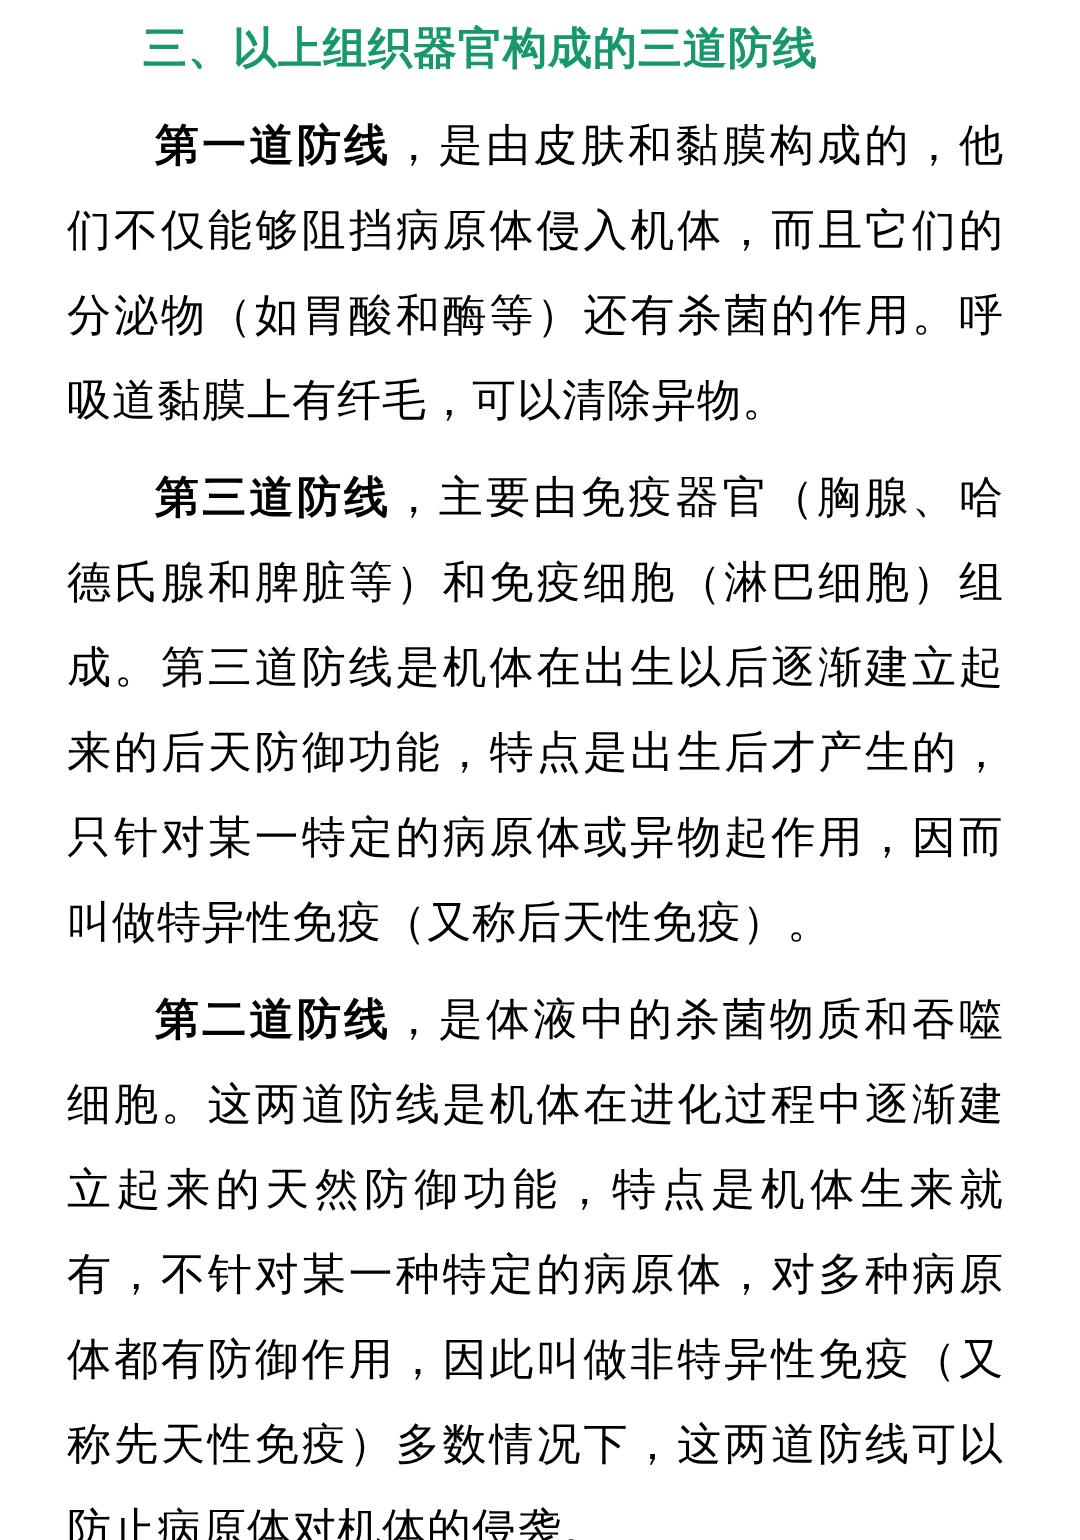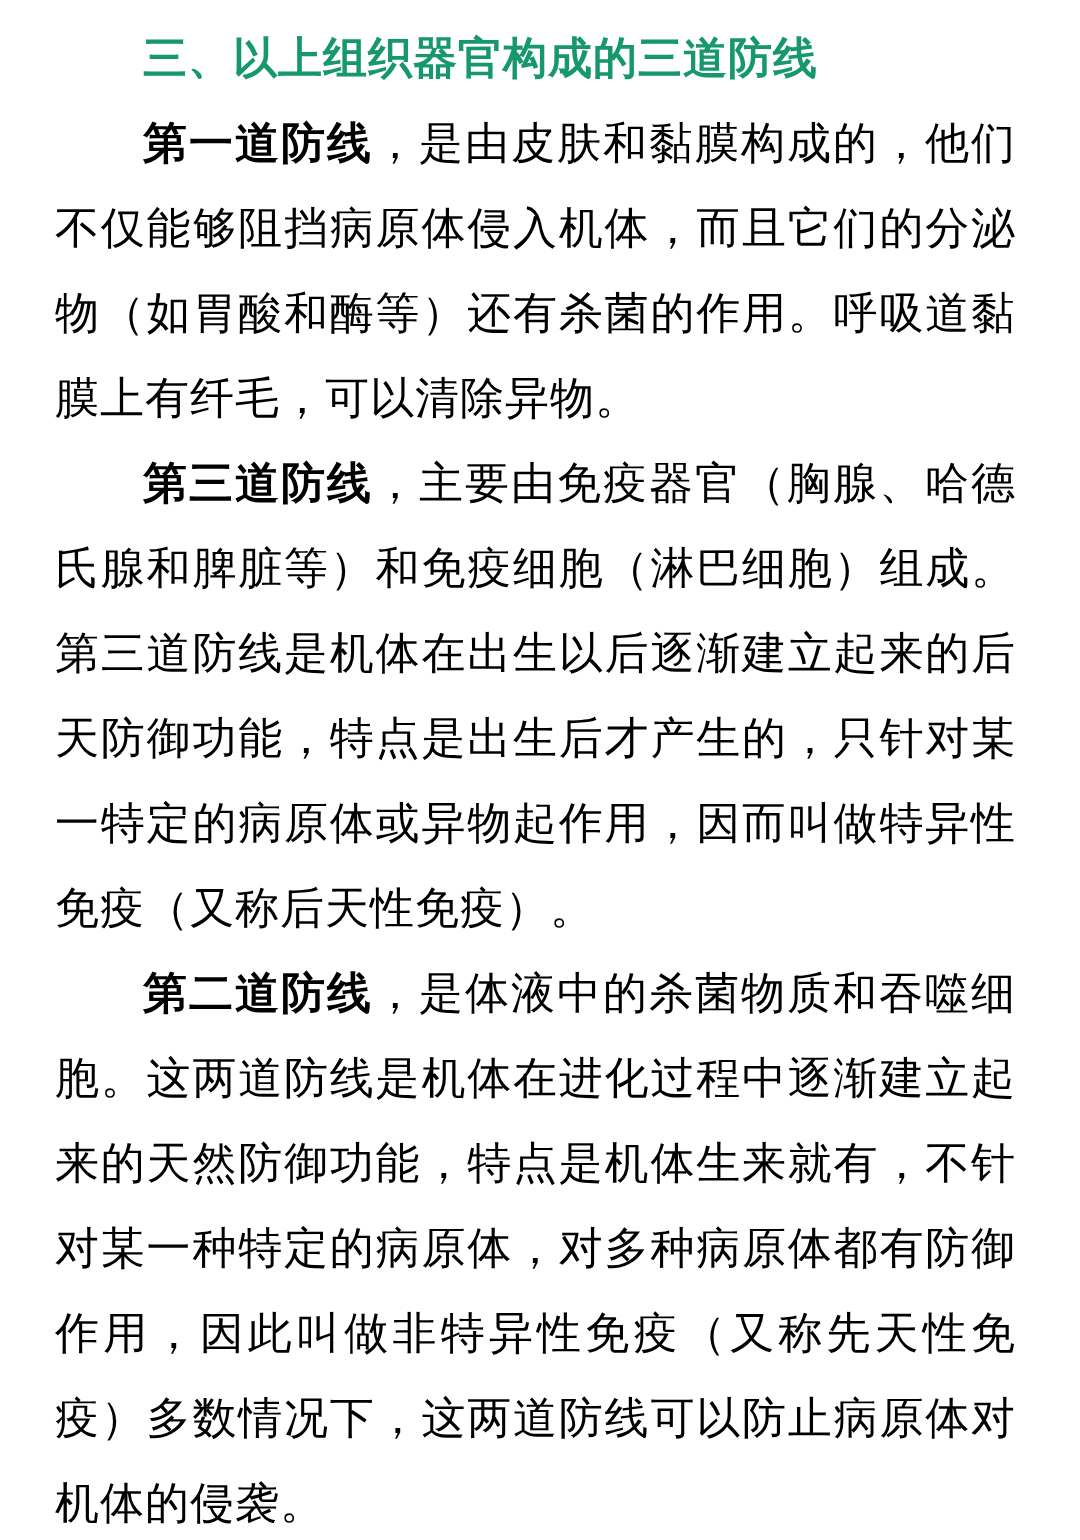--- a/index.html
+++ b/index.html
@@ -9,38 +9,38 @@
   }
   body {
     width: 1080px;
     height: 1540px;
     overflow: hidden;
   }
   .page {
     box-sizing: border-box;
     width: 1064px;
     height: 1540px;
-    padding: 15px 48px 0 55px;
+    padding: 5px 48px 0 55px;
     font-family: "DejaVu Sans", "Liberation Sans", sans-serif;
     font-size: 44px;
     line-height: 85px;
     color: #000000;
   }
   .heading {
     margin: 0;
     font-size: 44px;
     line-height: 85px;
     font-weight: 700;
     color: #17986b;
     text-indent: 2em;
     text-align: left;
     letter-spacing: 1px;
   }
   .para {
-    margin: 0;
+    margin: 12px;
     text-indent: 2em;
     text-align: justify;
     text-justify: inter-ideograph;
     letter-spacing: 1px;
   }
   .lead {
     font-weight: 700;
   }
 </style>
 </head>

